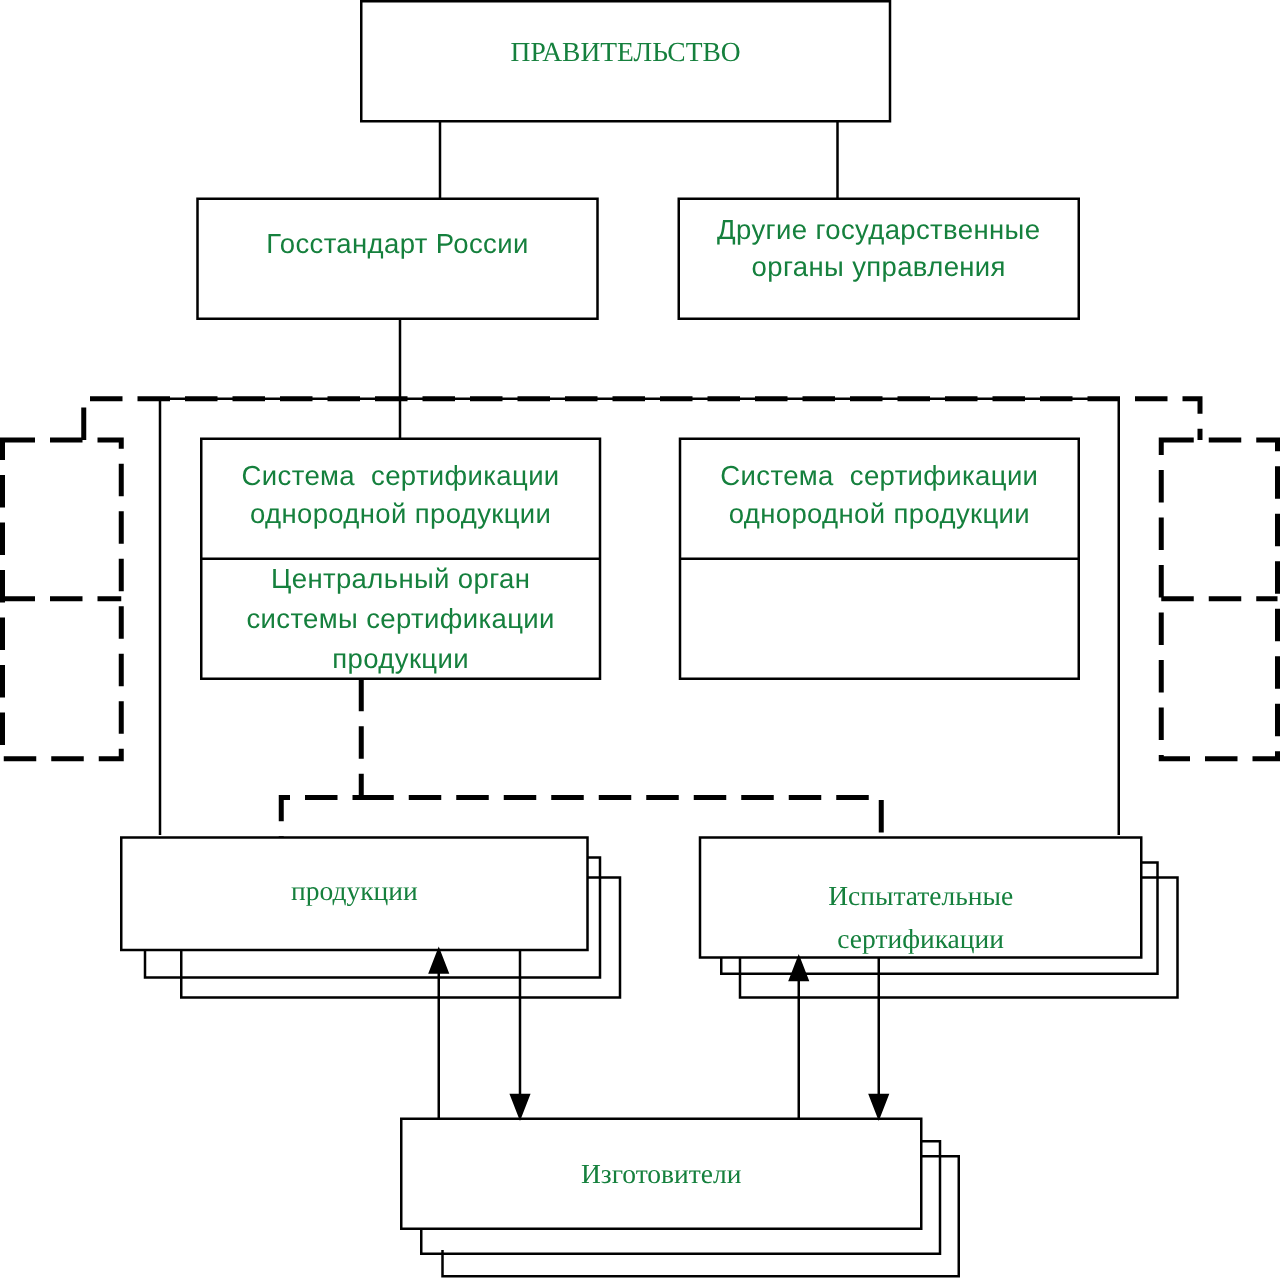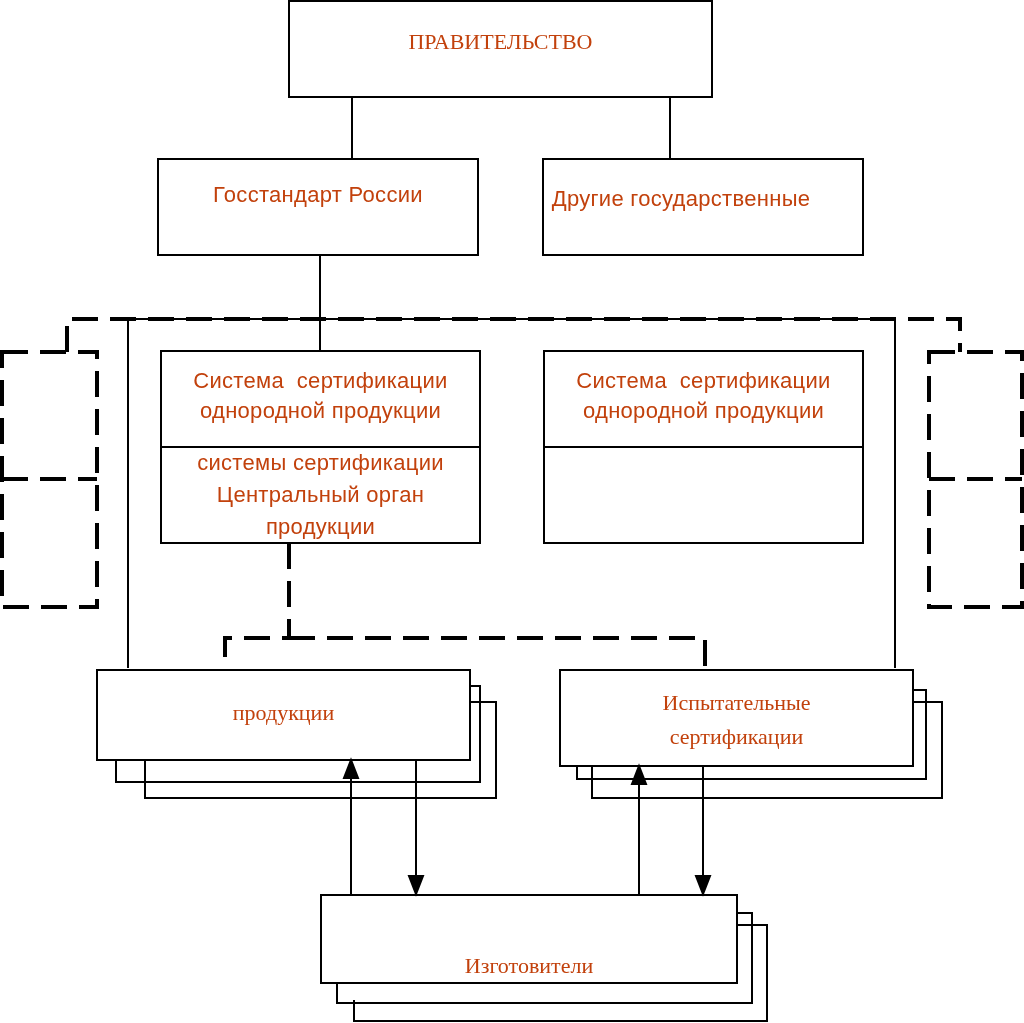--- a/index.html
+++ b/index.html
@@ -1,21 +1,21 @@
 <!DOCTYPE html>
 <html><head>
 <meta charset="utf-8">
 <style>
   html, body { margin: 0; padding: 0; background: #ffffff; }
   body { width: 1024px; height: 1023px; position: relative; overflow: hidden; }
   #diagram { position: absolute; left: 0; top: 0; width: 1024px; height: 1023px; }
   .lbl {
     position: absolute;
     display: flex; flex-direction: column; align-items: center; justify-content: center;
-    text-align: center; color: #c2410c;
+    text-align: center; color: #15803d;
   }
   .lbl span { display: block; white-space: nowrap; }
   .sans { font-family: Liberation Sans, sans-serif; font-size: 22px; line-height: 30px; letter-spacing: 0.3px; }
   .serif { font-family: "Liberation Serif", "DejaVu Serif", serif; font-size: 22px; line-height: 34px; }
 </style>
 </head>
 <body>
 
 <svg id="diagram" viewBox="0 0 1024 1023" xmlns="http://www.w3.org/2000/svg">
   <g fill="#ffffff" stroke="#000" stroke-width="2">
@@ -75,43 +75,44 @@
 </svg>
 
 <div class="lbl serif" style="left:289px;top:1px;width:423px;height:82px;">
   <span>ПРАВИТЕЛЬСТВО</span>
 </div>
 
 <div class="lbl sans" style="left:158px;top:159px;width:320px;height:72px;">
   <span>Госстандарт России</span>
 </div>
 
-<div class="lbl sans" style="left:521px;top:159px;width:320px;height:80px;text-align:right;">
+<div class="lbl sans" style="left:543px;top:159px;width:320px;height:80px;text-align:right;">
   <span>Другие государственные</span>
+  <span>органы управления</span>
 </div>
 
 <div class="lbl sans" style="left:161px;top:351px;width:319px;height:90px;">
   <span style="white-space:pre;">Система  сертификации</span>
   <span>однородной продукции</span>
 </div>
 <div class="lbl sans" style="left:161px;top:447px;width:319px;height:96px;line-height:32px;">
+  <span>Центральный орган</span>
   <span>системы сертификации</span>
-  <span>Центральный орган</span>
   <span>продукции</span>
 </div>
 
 <div class="lbl sans" style="left:544px;top:351px;width:319px;height:90px;">
   <span style="white-space:pre;">Система  сертификации</span>
   <span>однородной продукции</span>
 </div>
 
 <div class="lbl serif" style="left:97px;top:670px;width:373px;height:86px;">
   <span>продукции</span>
 </div>
 
-<div class="lbl serif" style="left:560px;top:672px;width:353px;height:96px;">
+<div class="lbl serif" style="left:560px;top:672px;width:353px;height:96px;justify-content:flex-end;">
   <span>Испытательные</span>
   <span>сертификации</span>
 </div>
 
-<div class="lbl serif" style="left:321px;top:895px;width:416px;height:88px;justify-content:flex-end;">
+<div class="lbl serif" style="left:321px;top:895px;width:416px;height:88px;">
   <span>Изготовители</span>
 </div>
 
 </body></html>

